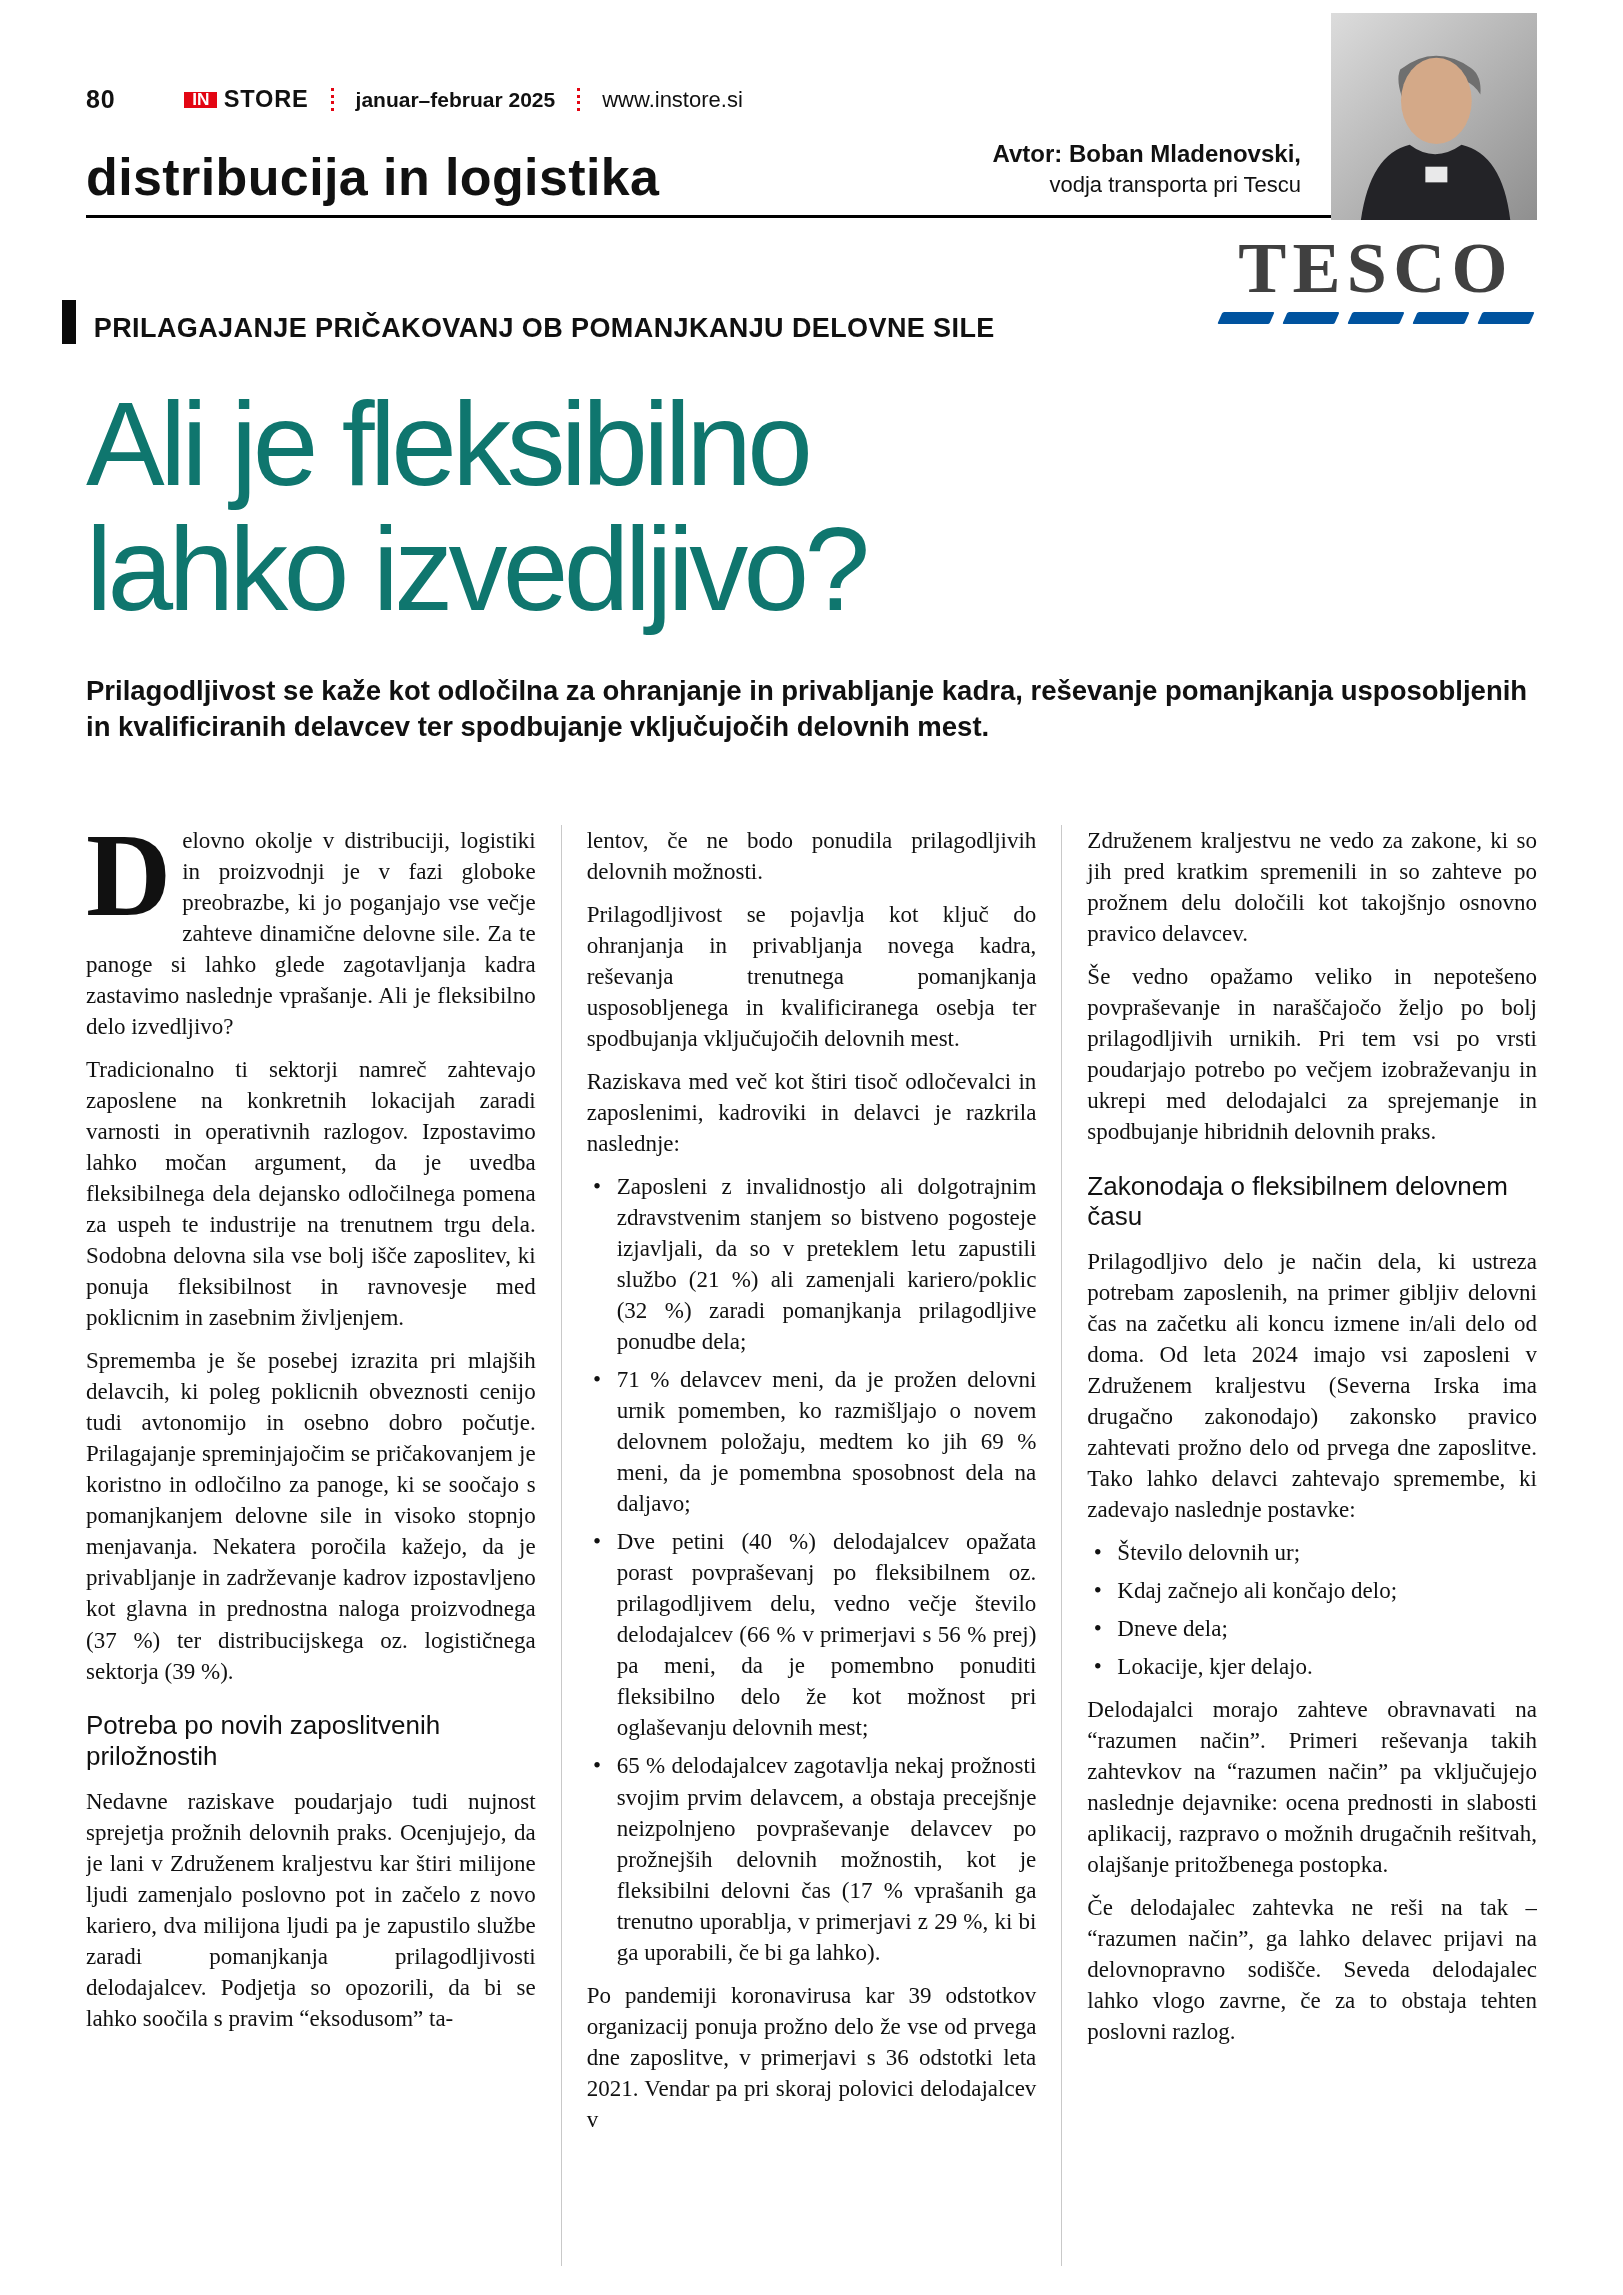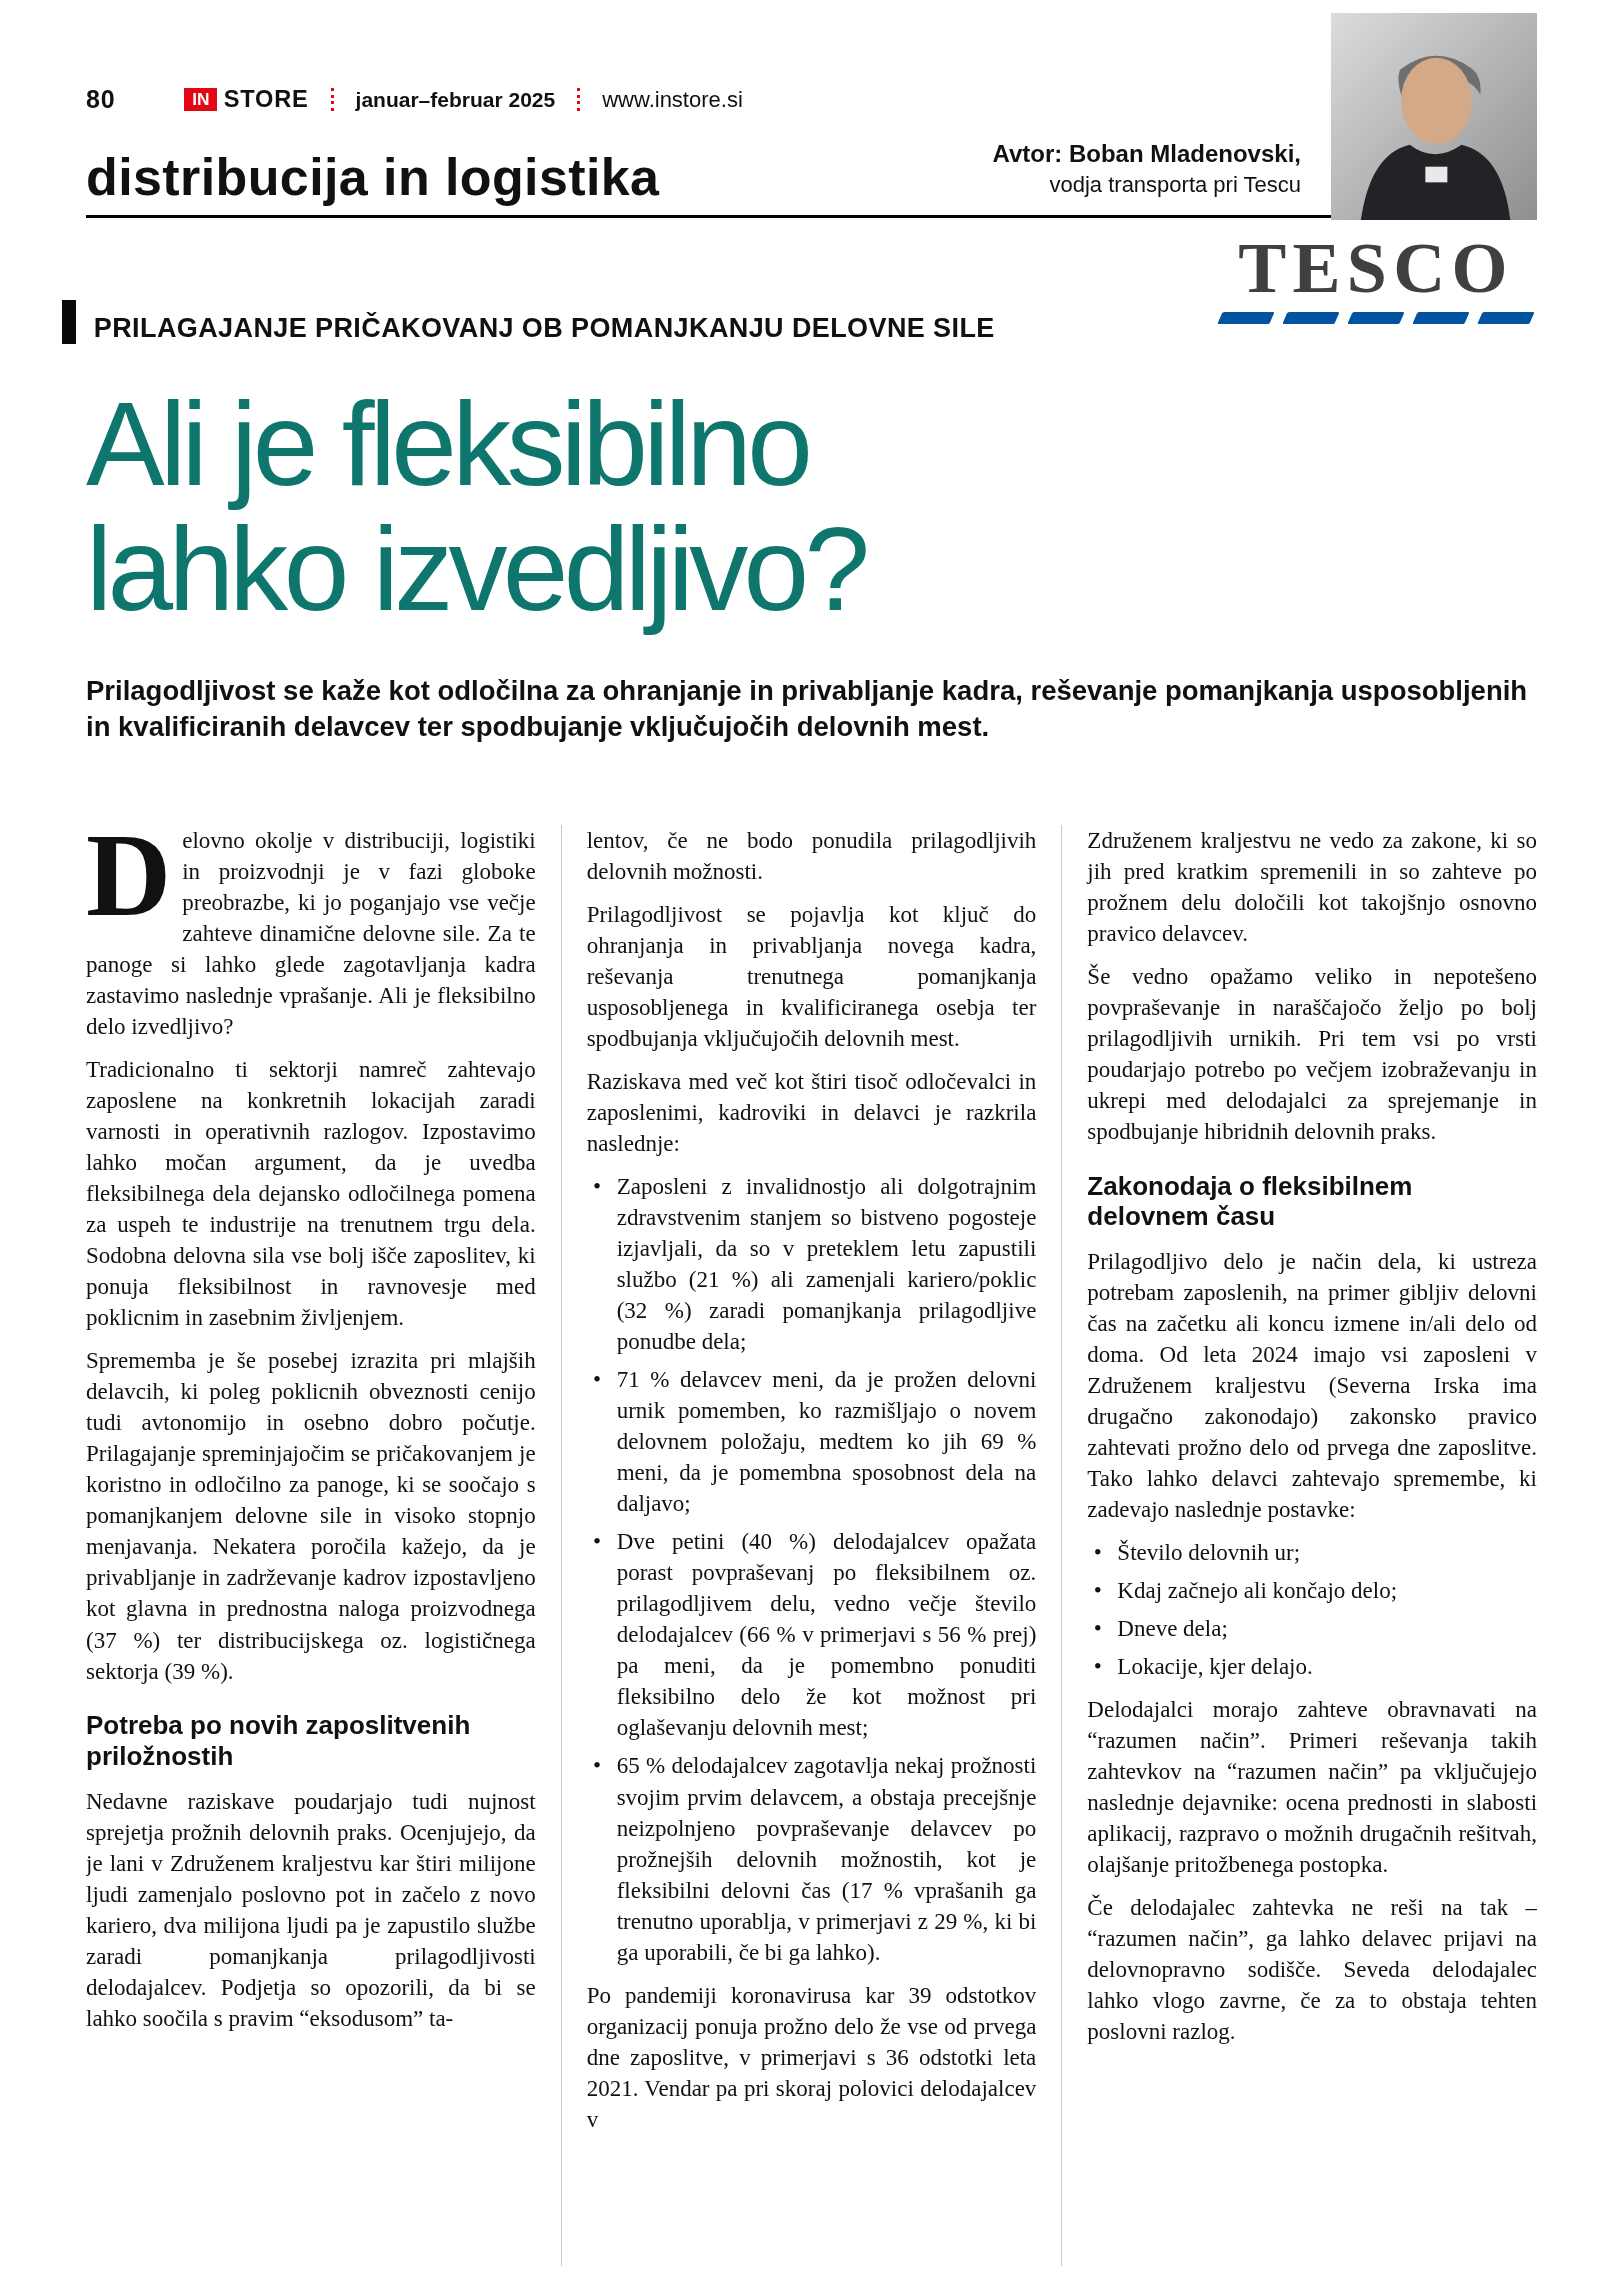--- a/index.html
+++ b/index.html
@@ -17,21 +17,21 @@
 
   
   .topbar {
     padding-top:85px;
     display:flex; align-items:center; gap:22px;
   }
   .pagenum { font-size:25px; font-weight:800; letter-spacing:0.8px; }
   .logo { display:flex; align-items:center; gap:6.3px; margin-left:47px; }
   .logo-in {
     display:inline-flex; align-items:center; justify-content:center;
-    width:33px; height:23px; background:#e30613; color:#fff;
+    width:33px; height:16px; background:#e30613; color:#fff;
     font-size:17.3px; font-weight:800;
   }
   .logo-store { font-size:23.6px; font-weight:900; letter-spacing:0.8px; }
   .sep { width:0; height:23.6px; border-left:3.1px dotted #e30613; }
   .issue { font-size:21px; font-weight:700; }
   .site  { font-size:22px; font-weight:400; }
 
   .section-title {
     margin-top:33px;
     font-size:52px; font-weight:800; letter-spacing:0.4px;
@@ -121,21 +121,21 @@
   .bp { margin-bottom:11.8px; }
   .dropcap {
     float:left;
     font-family:"Liberation Serif", serif;
     font-weight:700;
     font-size:118px; line-height:0.76;
     padding:6.3px 11px 0 0;
   }
   .subhead {
     font-family:"Liberation Sans", sans-serif;
-    font-size:26px; font-weight:700; line-height:1.18;
+    font-size:26px; font-weight:400; line-height:1.18;
     text-align:left;
     margin:23.6px 0 14px;
   }
   ul.bullets { list-style:none; margin:0 0 11.8px; }
   ul.bullets li {
     position:relative; padding-left:30px; margin-bottom:7px;
   }
   ul.bullets li::before {
     content:"\2022";
     position:absolute; left:6.3px; top:0;

